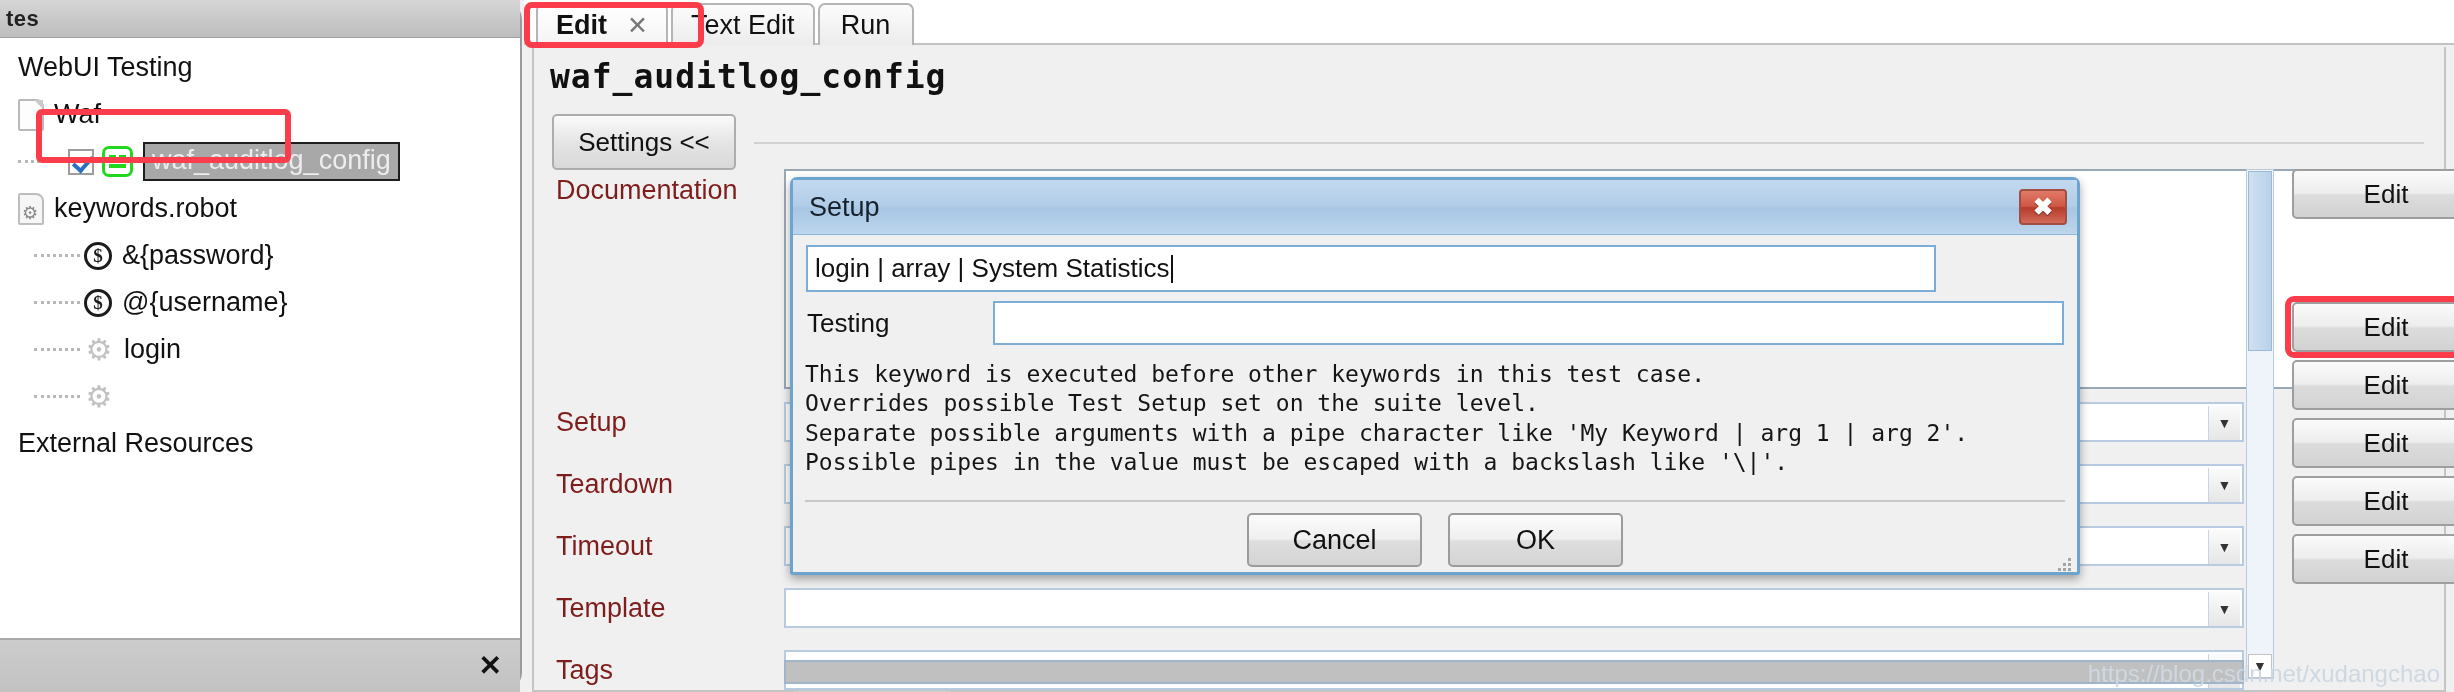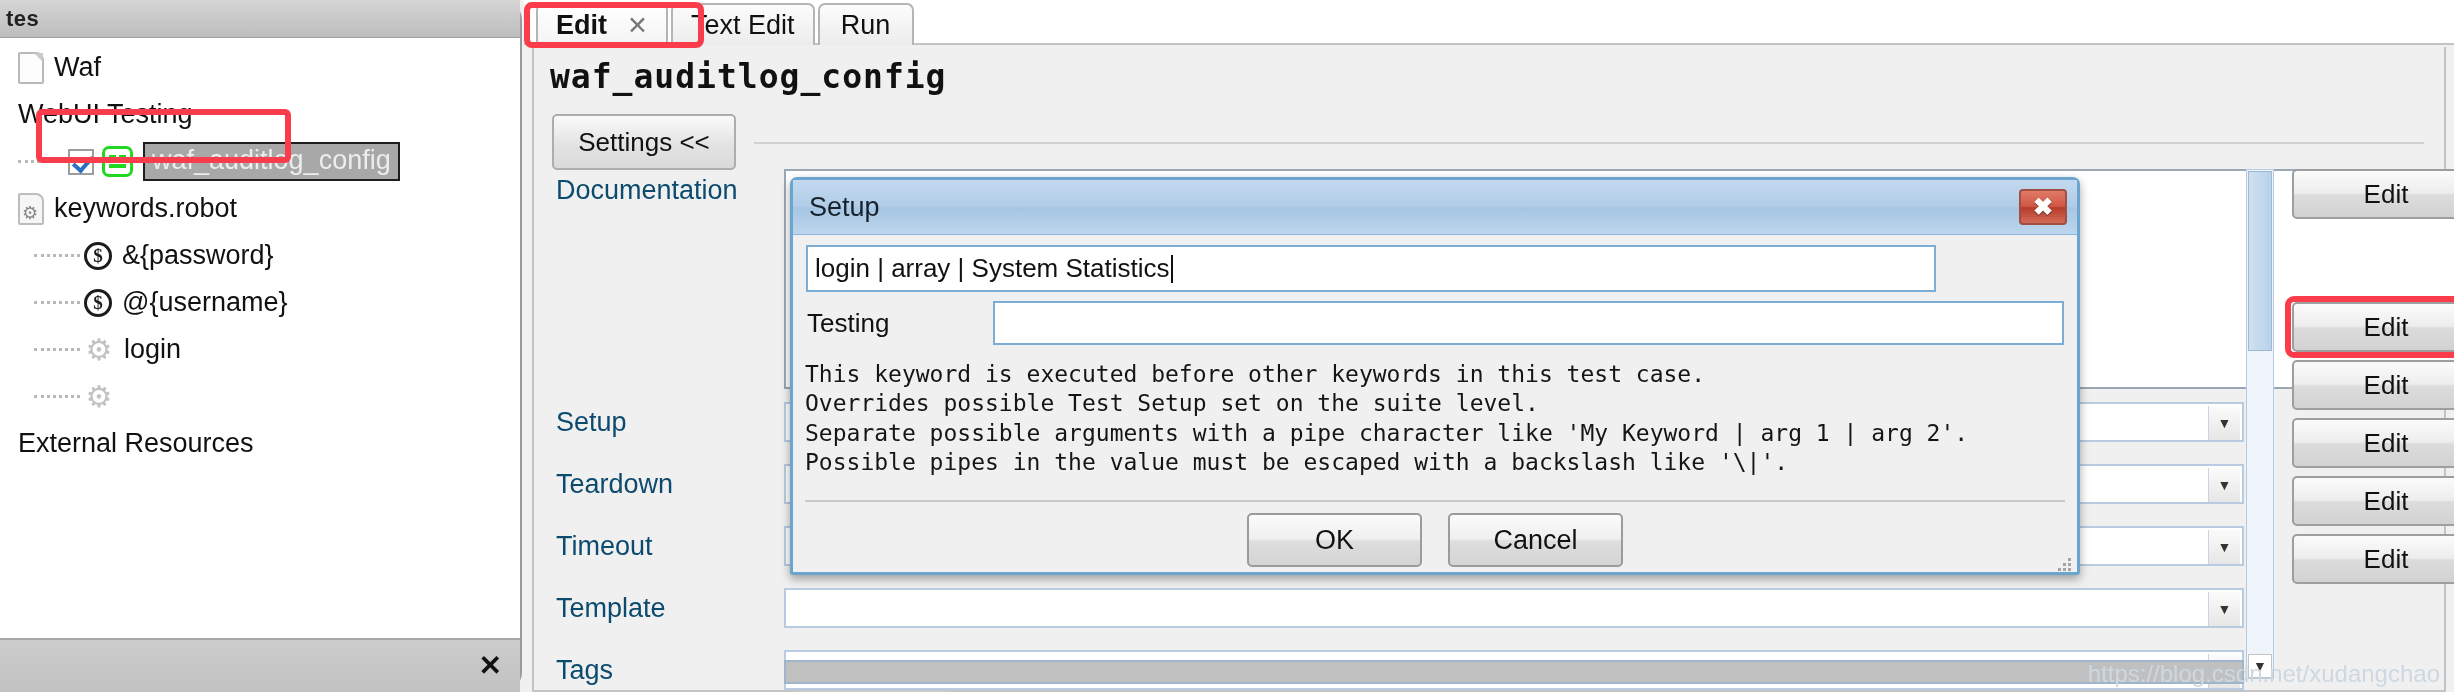--- a/index.html
+++ b/index.html
@@ -293,21 +293,21 @@
     left: 220px; top: 95px;
     right: 20px;
     height: 2px;
     background: #d2d2d2;
   }
 
   .field-label {
     position: absolute;
     left: 22px;
     font-size: 27px;
-    color: #0c4a6e;
+    color: #7f1d1d;
   }
 
   
   .value-box {
     position: absolute;
     left: 250px;
     border: 2px solid #b9cbe0;
     background: #ffffff;
     height: 40px;
   }
@@ -537,27 +537,27 @@
 
   <div id="sidebar">
     <div id="sidebar-header">
       <span>tes</span>
     </div>
 
     <div id="tree">
 
       <div class="tree-row">
         <span class="indent ind1"></span>
+        <span>WebUI Testing</span>
+      </div>
+
+      <div class="tree-row">
+        <span class="indent ind1"></span>
         <span class="ico ico-page"></span>
         <span>Waf</span>
-      </div>
-
-      <div class="tree-row">
-        <span class="indent ind1"></span>
-        <span>WebUI Testing</span>
       </div>
 
       <div class="tree-row">
         <span class="indent ind1"></span>
         <span class="dotline"></span>
         <span class="tree-check"></span>
         <span class="ico ico-testcase">
           <i class="e1"></i>
             <i class="e2"></i>
             <i class="m"></i>
@@ -706,22 +706,22 @@
           <div id="dlg-comment-input"></div>
 
           <div id="dlg-help">This keyword is executed before other keywords in this test case.
 Overrides possible Test Setup set on the suite level.
 Separate possible arguments with a pipe character like 'My Keyword | arg 1 | arg 2'.
 Possible pipes in the value must be escaped with a backslash like '\|'.</div>
 
           <div id="dlg-sep"></div>
 
           <div id="dlg-buttons">
+            <div class="dlg-btn">Cancel</div>
             <div class="dlg-btn">OK</div>
-            <div class="dlg-btn">Cancel</div>
           </div>
 
           <div id="dlg-resize">
             <i style="right:0;bottom:0"></i>
               <i style="right:5px;bottom:0"></i>
               <i style="right:10px;bottom:0"></i>
             <i style="right:0;bottom:5px"></i>
               <i style="right:5px;bottom:5px"></i>
             <i style="right:0;bottom:10px"></i>
           </div>

